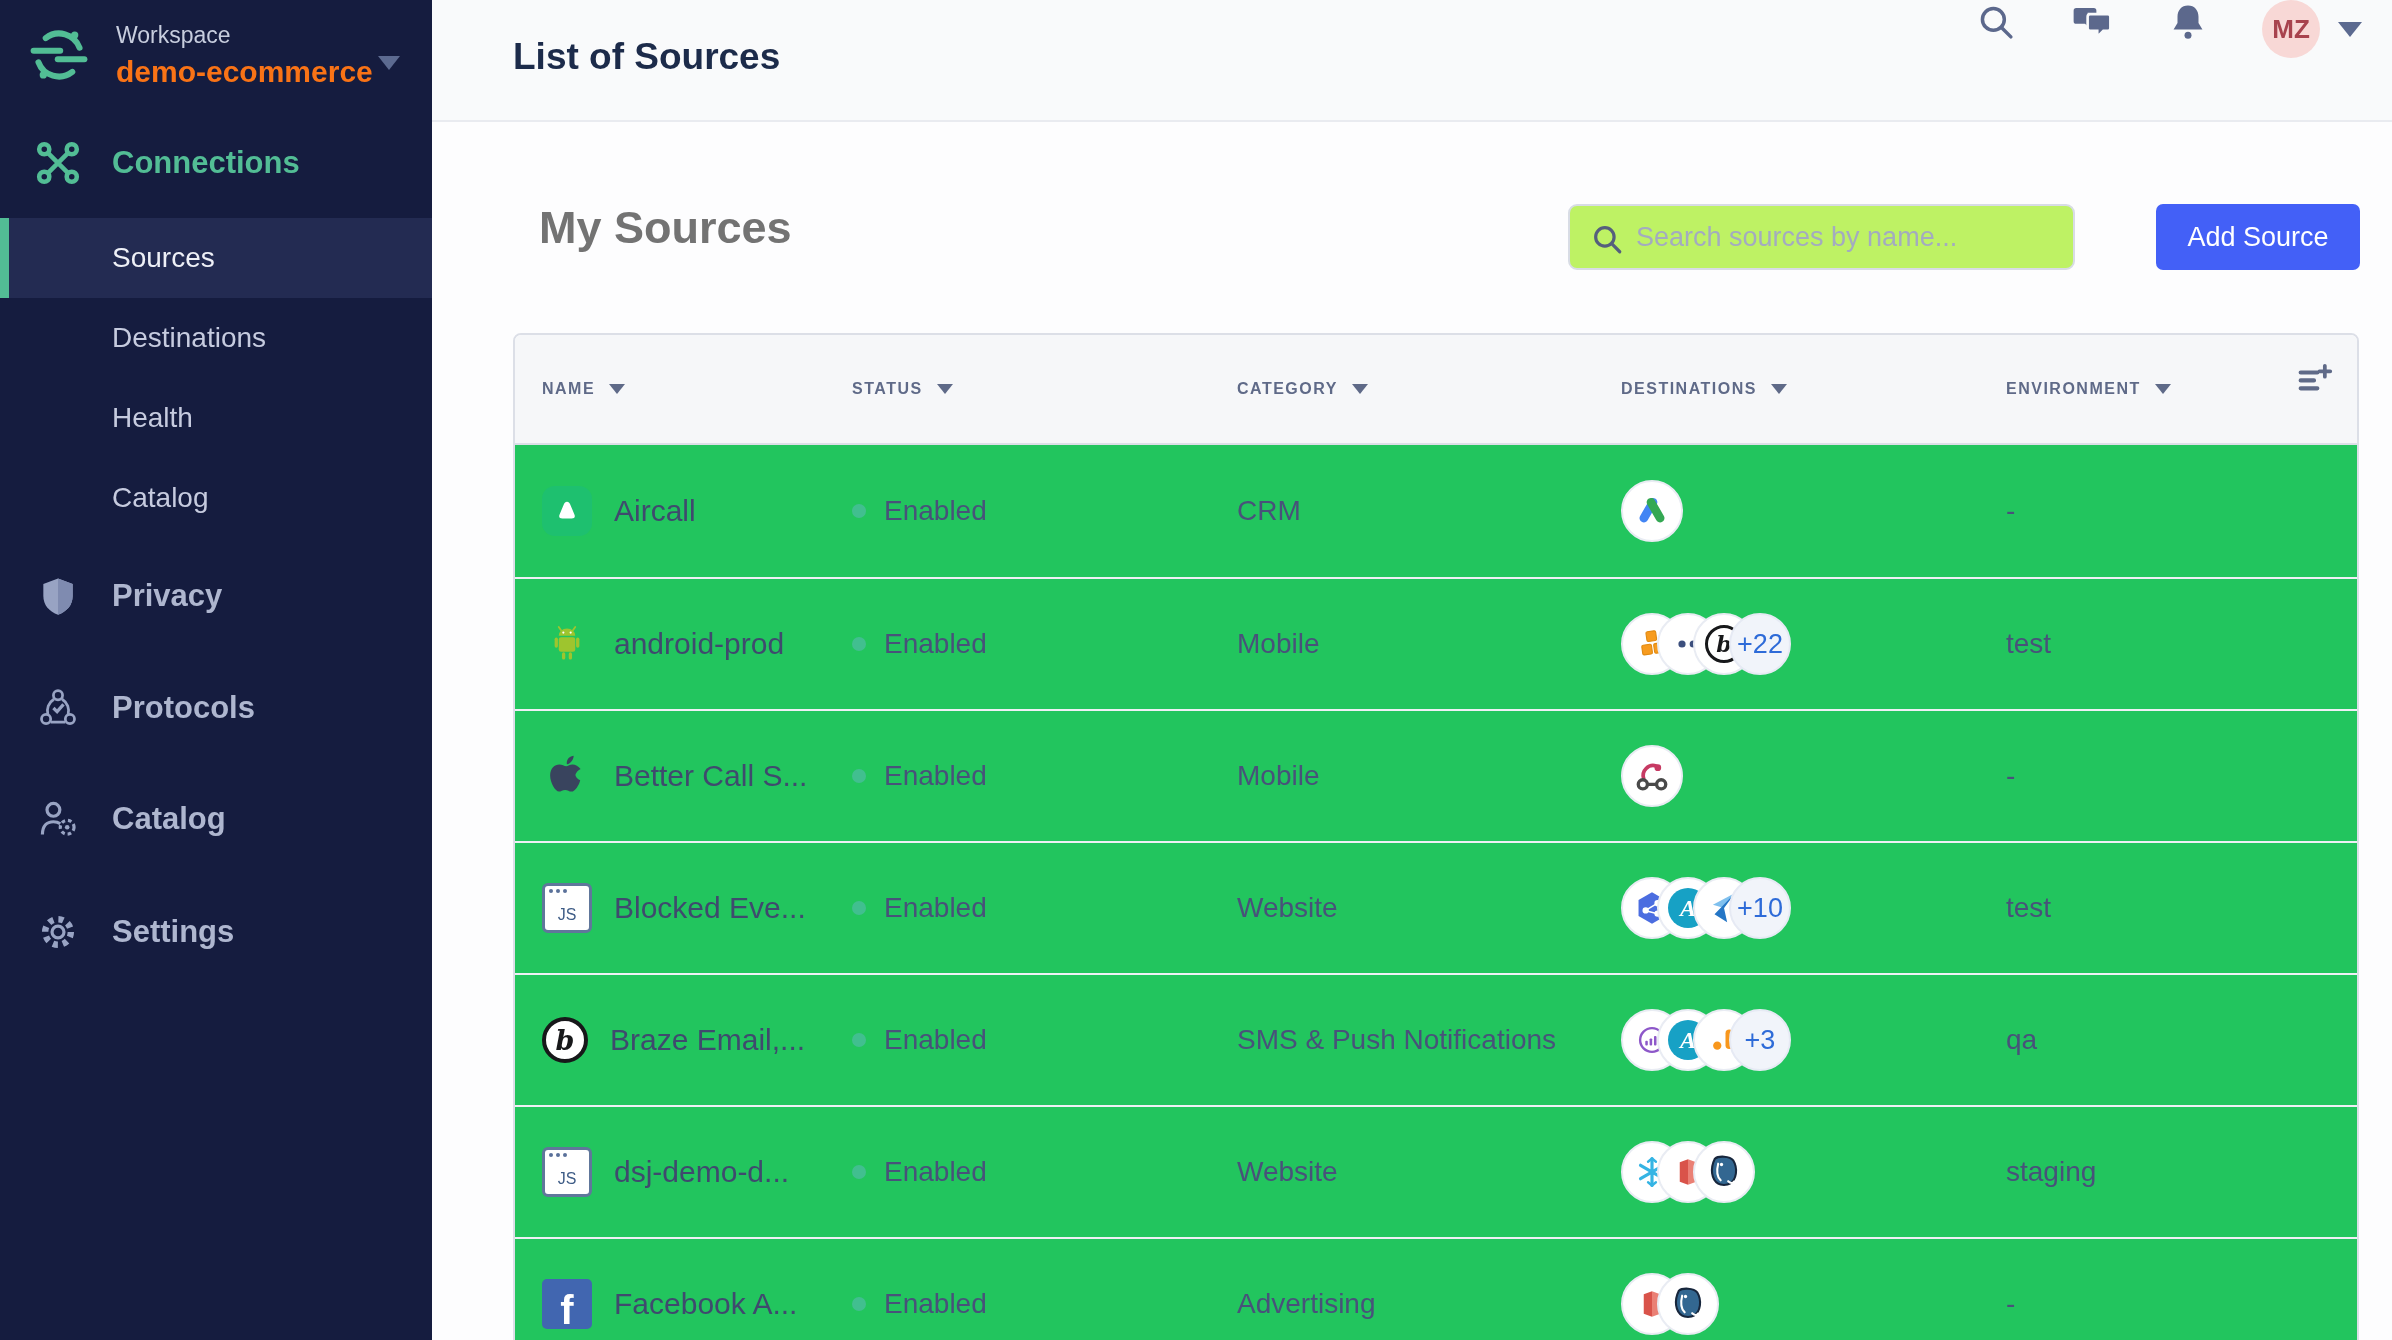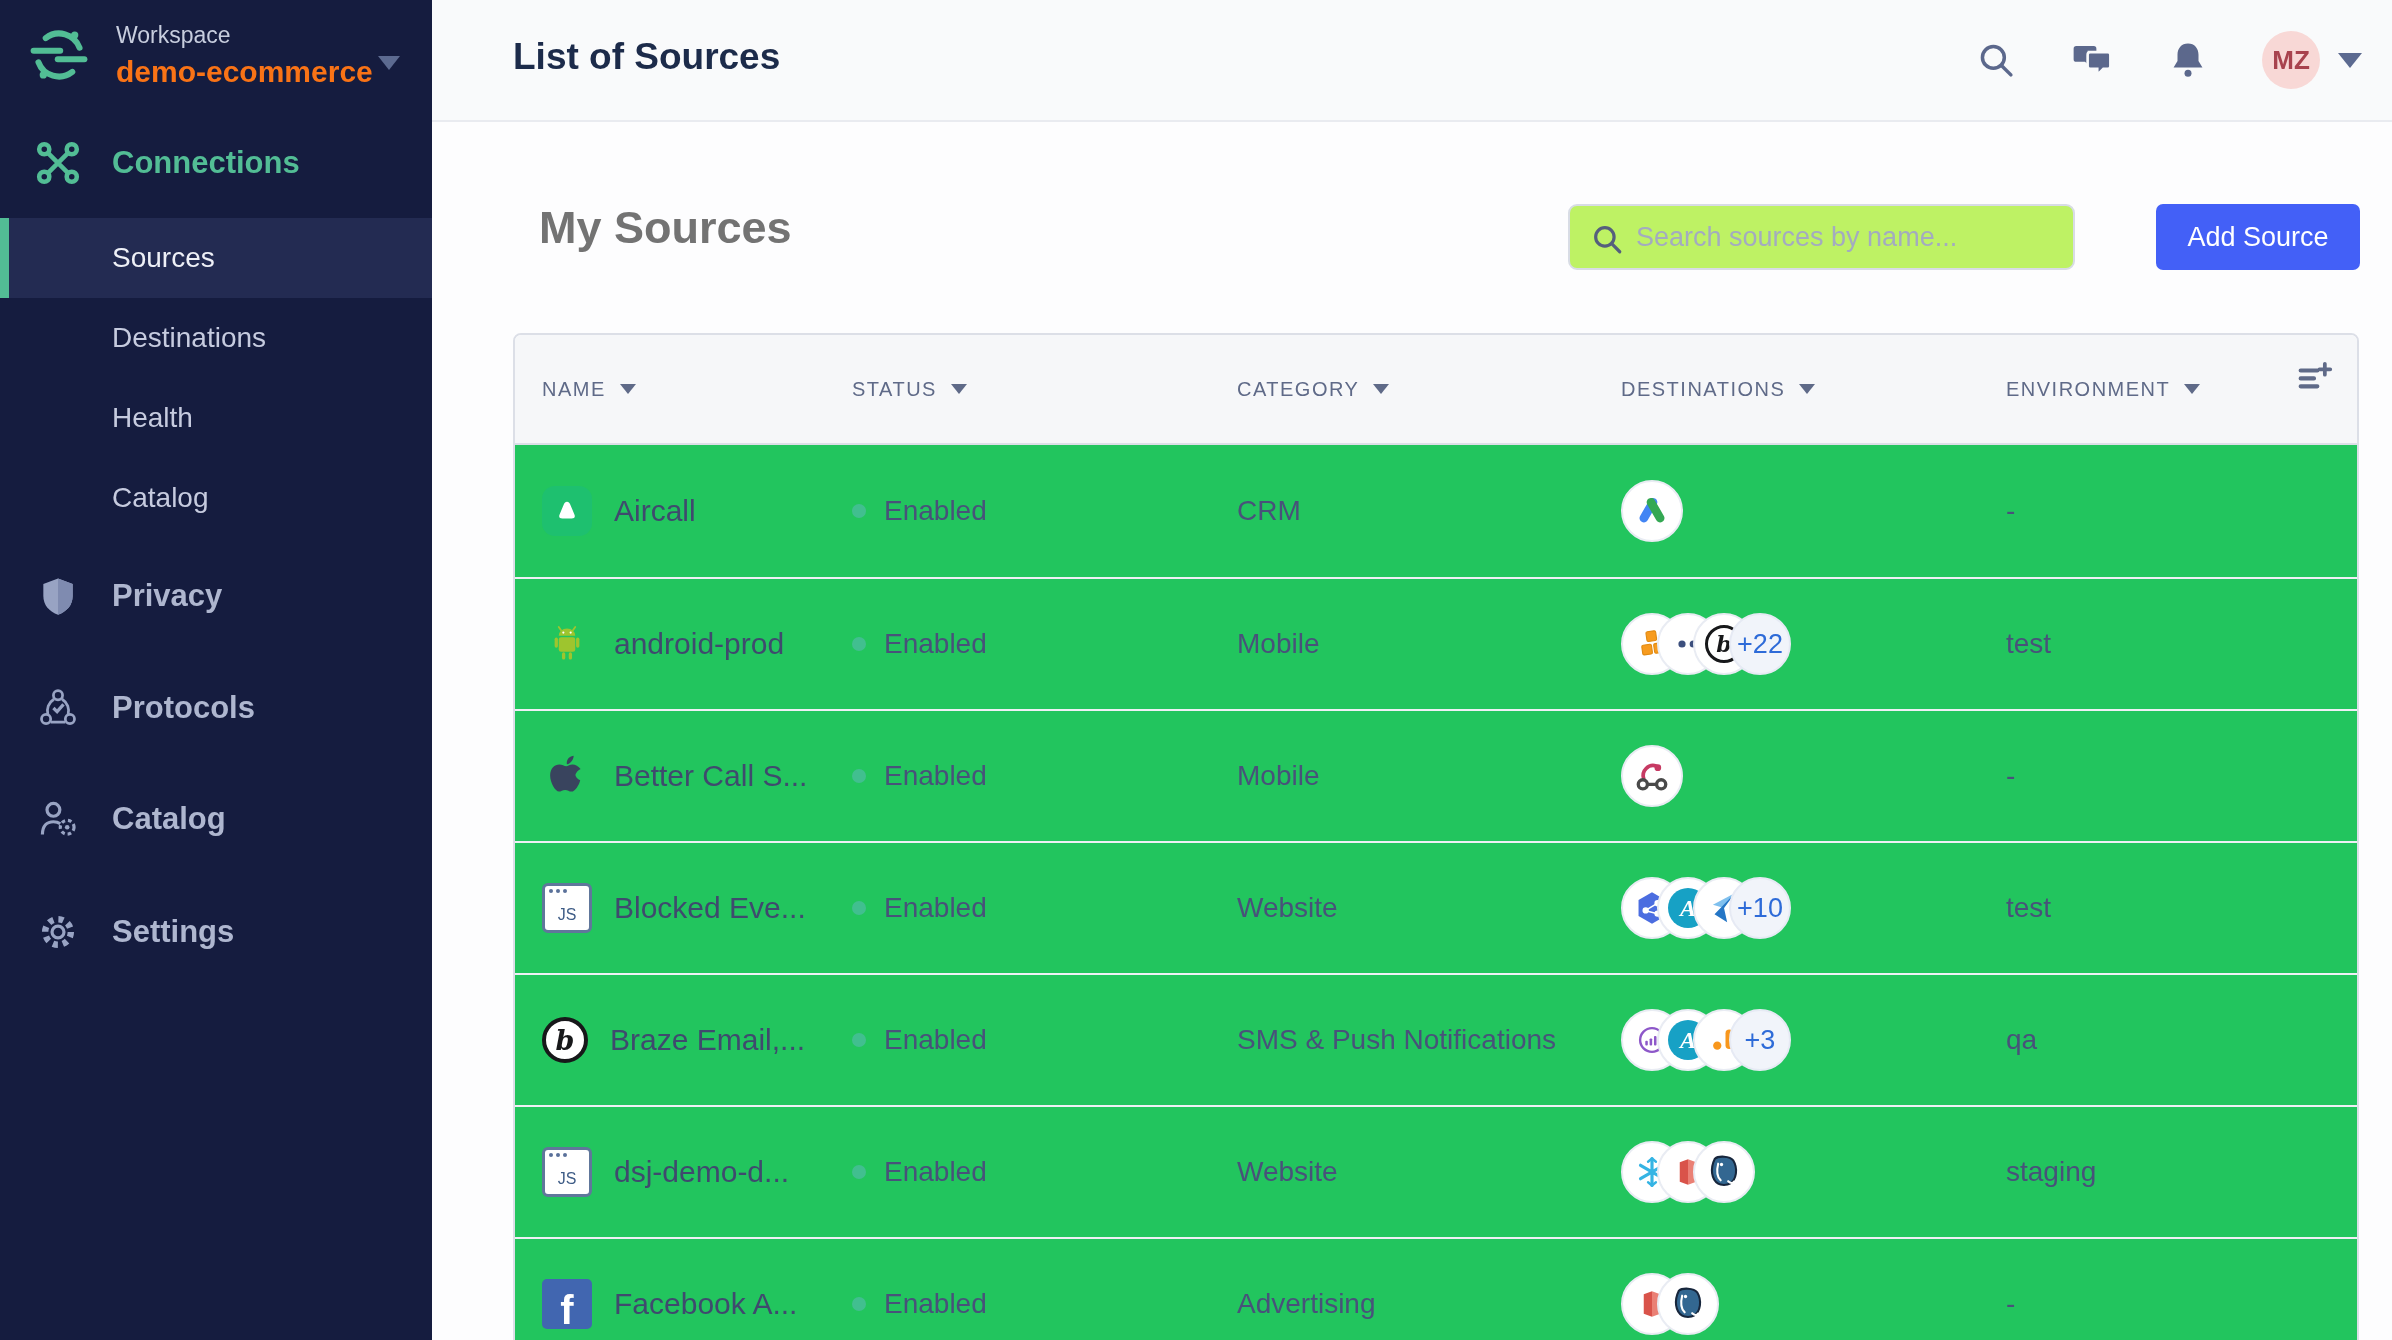--- a/index.html
+++ b/index.html
@@ -22,40 +22,40 @@
   .connections .nlabel { font-size:31px; font-weight:700; color:#52bd95; }
   .sub-item { font-size:28px; color:#c6cbdf; }
   .sub-item .nlabel { font-weight:400; }
   .sub-item.active { background:#232b52; border-left:9px solid #52bd95; }
   .sub-item.active .nlabel { left:103px; color:#eef0f7; }
   .section-item .nlabel { font-size:31px; font-weight:700; color:#aeb6cf; }
 
   
   .topbar { position:absolute; left:432px; top:0; right:0; height:122px; background:#f9fafb; border-bottom:2px solid #e9ebf0; }
   .topbar-title { position:absolute; left:81px; top:36px; font-size:37px; font-weight:700; color:#1c2b4a; }
-  .topbar-actions { position:absolute; right:30px; top:0; height:120px; display:flex; align-items:center; gap:52px; }
+  .topbar-actions { position:absolute; right:30px; top:0; height:120px; display:flex; align-items:flex-start; gap:52px; }
   .tb-icon { width:44px; height:44px; display:flex; align-items:center; justify-content:center; cursor:pointer; }
   .avatar-wrap { display:flex; align-items:center; gap:18px; cursor:pointer; }
   .avatar { width:58px; height:58px; border-radius:50%; background:#f8d8d6; color:#a8434e; font-size:26px; font-weight:700; display:flex; align-items:center; justify-content:center; }
   .tb-caret { width:0; height:0; border-left:12px solid transparent; border-right:12px solid transparent; border-top:15px solid #5c6a90; }
 
   
   .content { position:absolute; left:432px; top:122px; right:0; bottom:0; background:#fdfdfe; }
   .page-heading { position:absolute; left:81px; top:80px; font-size:45px; font-weight:700; color:#737373;margin-left:26px; }
   .search-box { position:absolute; left:1136px; top:82px; width:507px; height:66px; background:#bef264; border:2px solid #d8dce5; border-radius:9px; }
   .search-box svg { position:absolute; left:20px; top:16px; }
   .search-box input { position:absolute; left:66px; top:0; width:480px; height:62px; border:none; outline:none; font-size:27px; color:#3f4a6e; font-family:"Liberation Sans",sans-serif; background:transparent; }
   .search-box input::placeholder { color:#a3abc0; }
   .add-btn { position:absolute; left:1724px; top:82px; width:204px; height:66px; background:#4360f7; border:none; border-radius:7px; color:#fff; font-size:27px; font-weight:400; font-family:"Liberation Sans",sans-serif; cursor:pointer; }
 
   
   .table { position:absolute; left:81px; top:211px; width:1846px; background:#fff; border:2px solid #dcdfe7; border-radius:8px; overflow:hidden; }
   .grid { display:grid; grid-template-columns:310px 385px 384px 385px 1fr; align-items:center; padding:0 27px; }
   .thead { height:110px; background:#f6f7f9; border-bottom:2px solid #dcdfe7; }
-  .th { display:flex; align-items:center; font-size:20px; font-weight:400; letter-spacing:1.5px; color:#5f6a88; cursor:pointer; }
+  .th { display:flex; align-items:center; font-size:16px; font-weight:700; letter-spacing:1.5px; color:#5f6a88; cursor:pointer; }
   .sort-caret { width:0; height:0; border-left:8px solid transparent; border-right:8px solid transparent; border-top:10px solid #5f6a88; margin-left:14px; }
   .th-env { position:relative; }
   .customize { position:absolute; right:-4px; top:-20px; cursor:pointer; }
   .trow { height:132px; border-top:2px solid #eef0f5; cursor:pointer; background:#22c55e; }
   .trow:first-child { border-top:none; }
   .cell { display:flex; align-items:center; }
   .name-cell { gap:22px; }
   .src-name { font-size:30px; font-weight:500; color:#3f4a6e; }
   .status-dot { width:14px; height:14px; border-radius:50%; background:#41bf8f; margin-right:18px; flex:none; }
   .body-text { font-size:28px; color:#48527a; }

